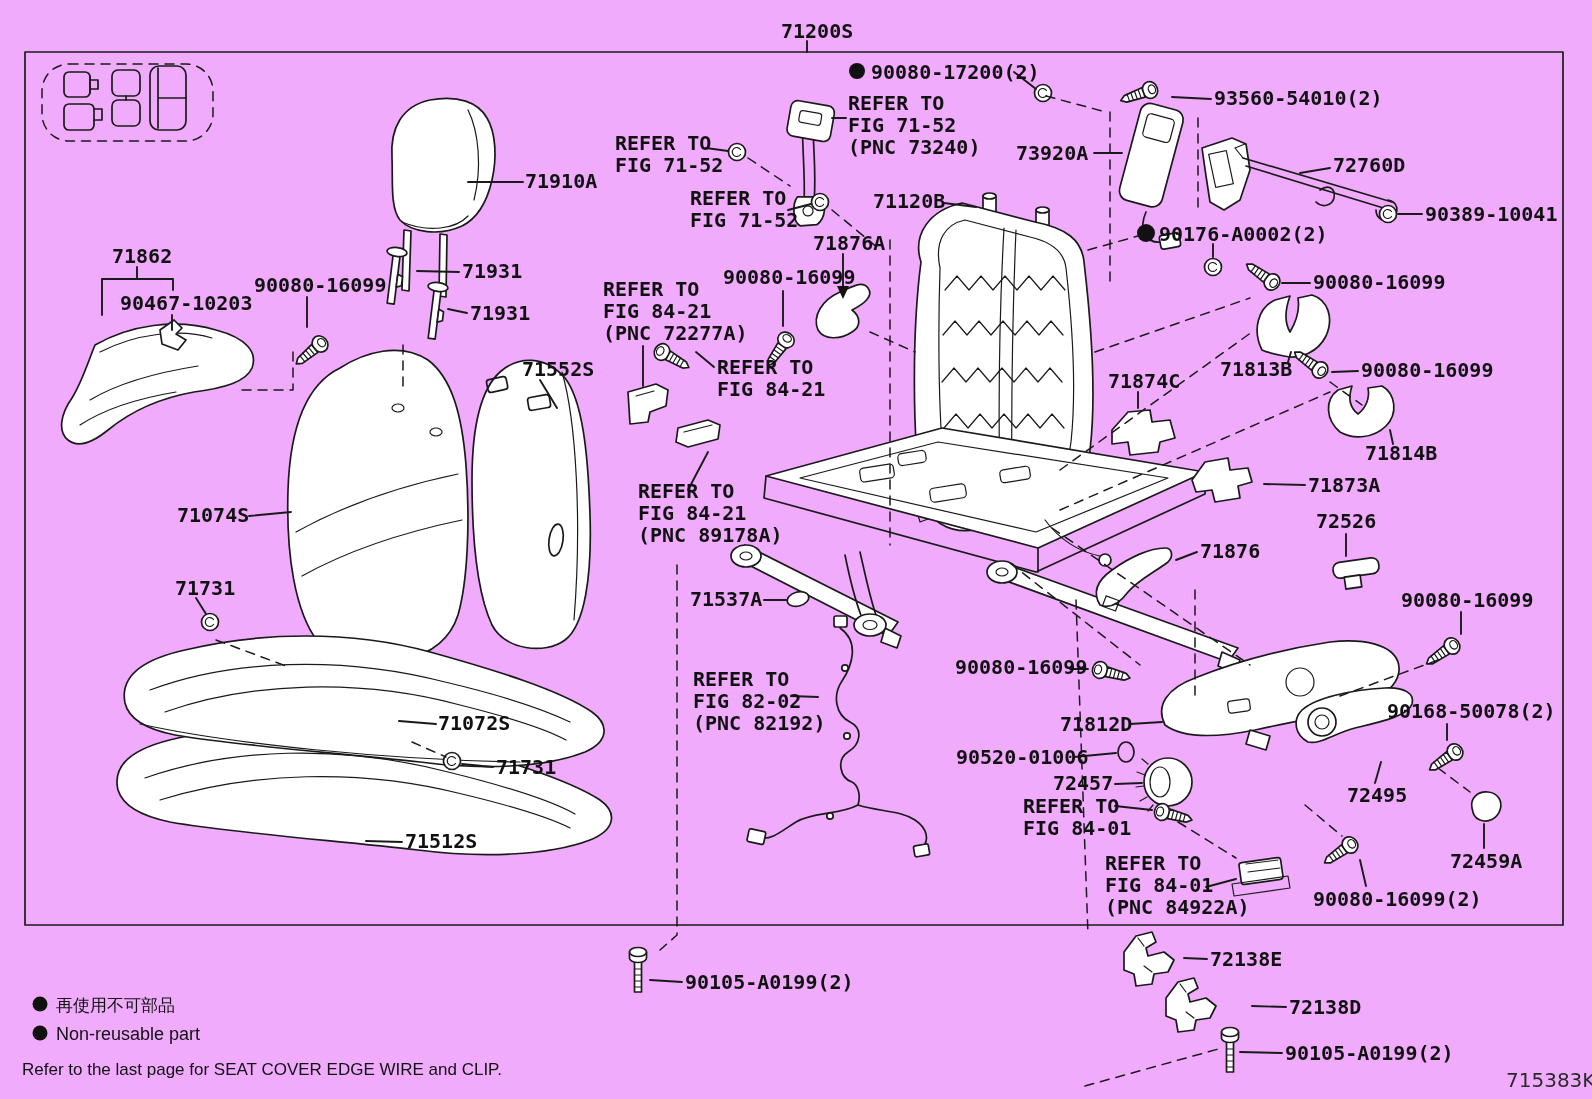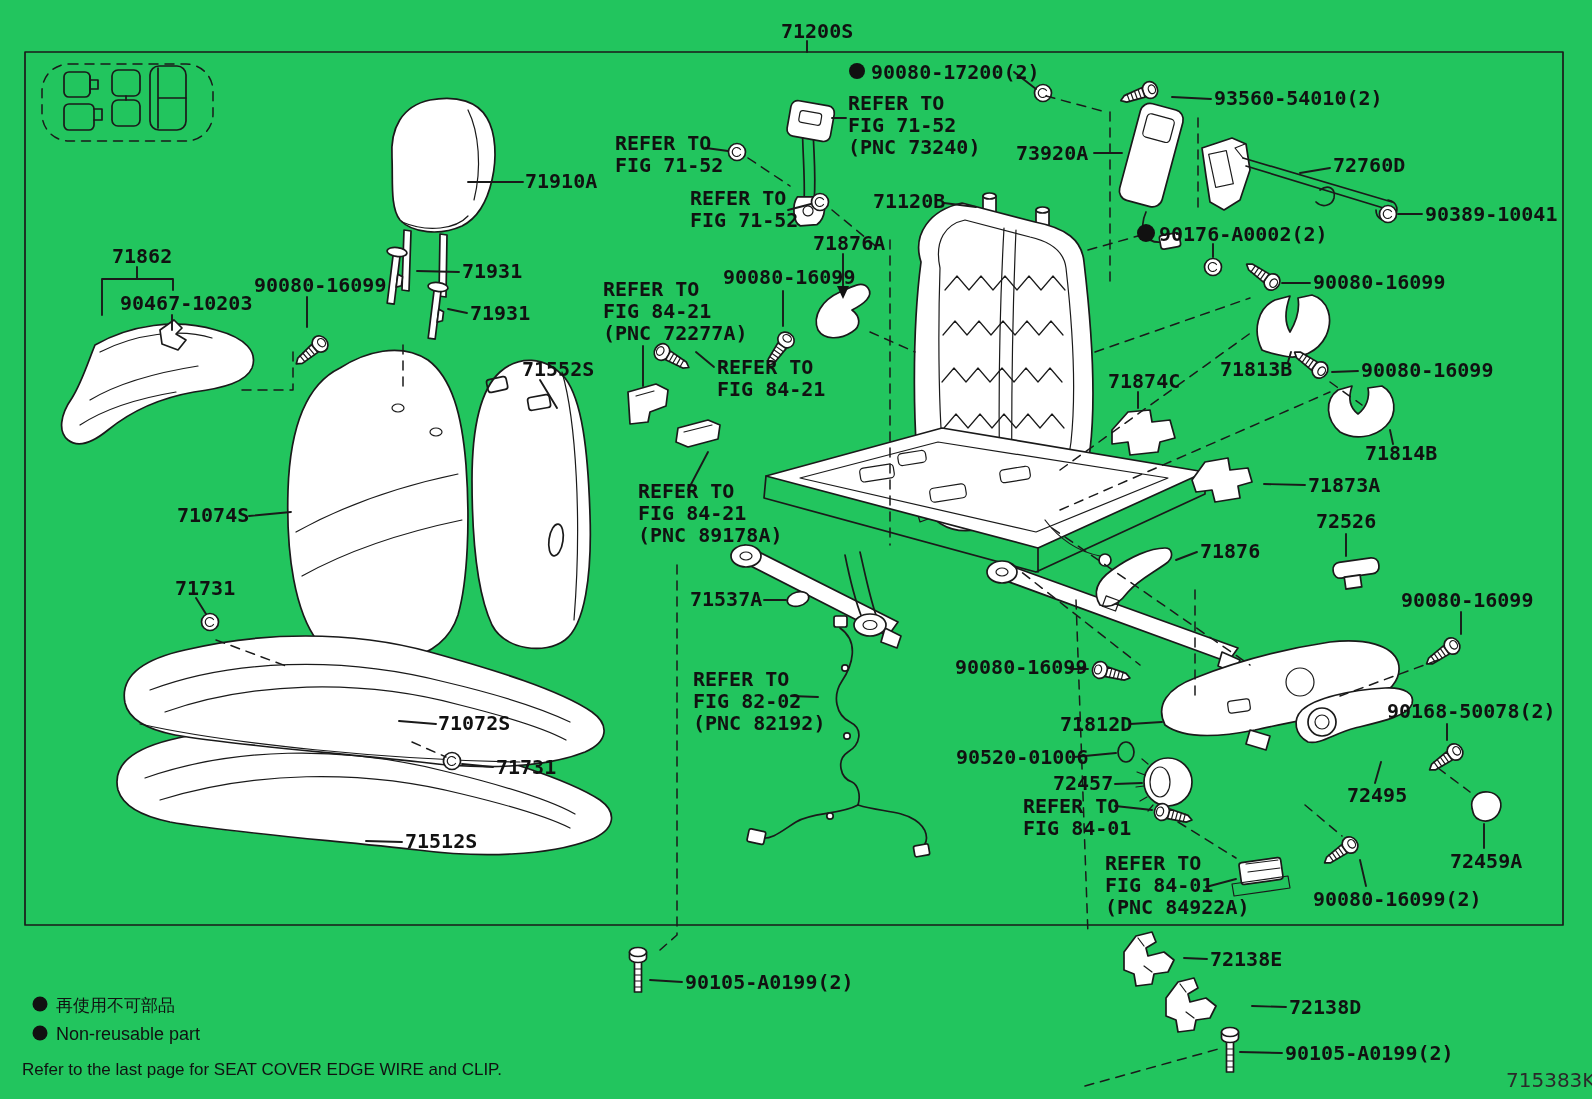--- a/index.html
+++ b/index.html
@@ -1,16 +1,16 @@
 <!DOCTYPE html>
 <html><head>
 <meta charset="utf-8">
 <style>
   html,body{margin:0;padding:0;background:#fff;}
-  .page{position:relative;width:1592px;height:1099px;background:#22c55e;overflow:hidden;
+  .page{position:relative;width:1592px;height:1099px;background:#f0abfc;overflow:hidden;
         font-family:"DejaVu Sans Mono",monospace;}
   svg{position:absolute;left:0;top:0;}
   .ln{fill:none;stroke:#1a1a1a;stroke-width:1.7;stroke-linecap:round;stroke-linejoin:round;}
   .lnf{fill:#ffffff;stroke:#1a1a1a;stroke-width:1.7;stroke-linecap:round;stroke-linejoin:round;}
   .thin{stroke-width:1.2;}
   .ldr{fill:none;stroke:#1a1a1a;stroke-width:1.9;stroke-linecap:round;}
   .dash{fill:none;stroke:#1a1a1a;stroke-width:1.5;stroke-dasharray:9 7;stroke-linecap:round;}
   .lbl{font:bold 20px "DejaVu Sans Mono",monospace;fill:#111;}
   .jp{font:17px "DejaVu Sans",sans-serif;fill:#111;}
   .en{font:18px "Liberation Sans",sans-serif;fill:#111;}

